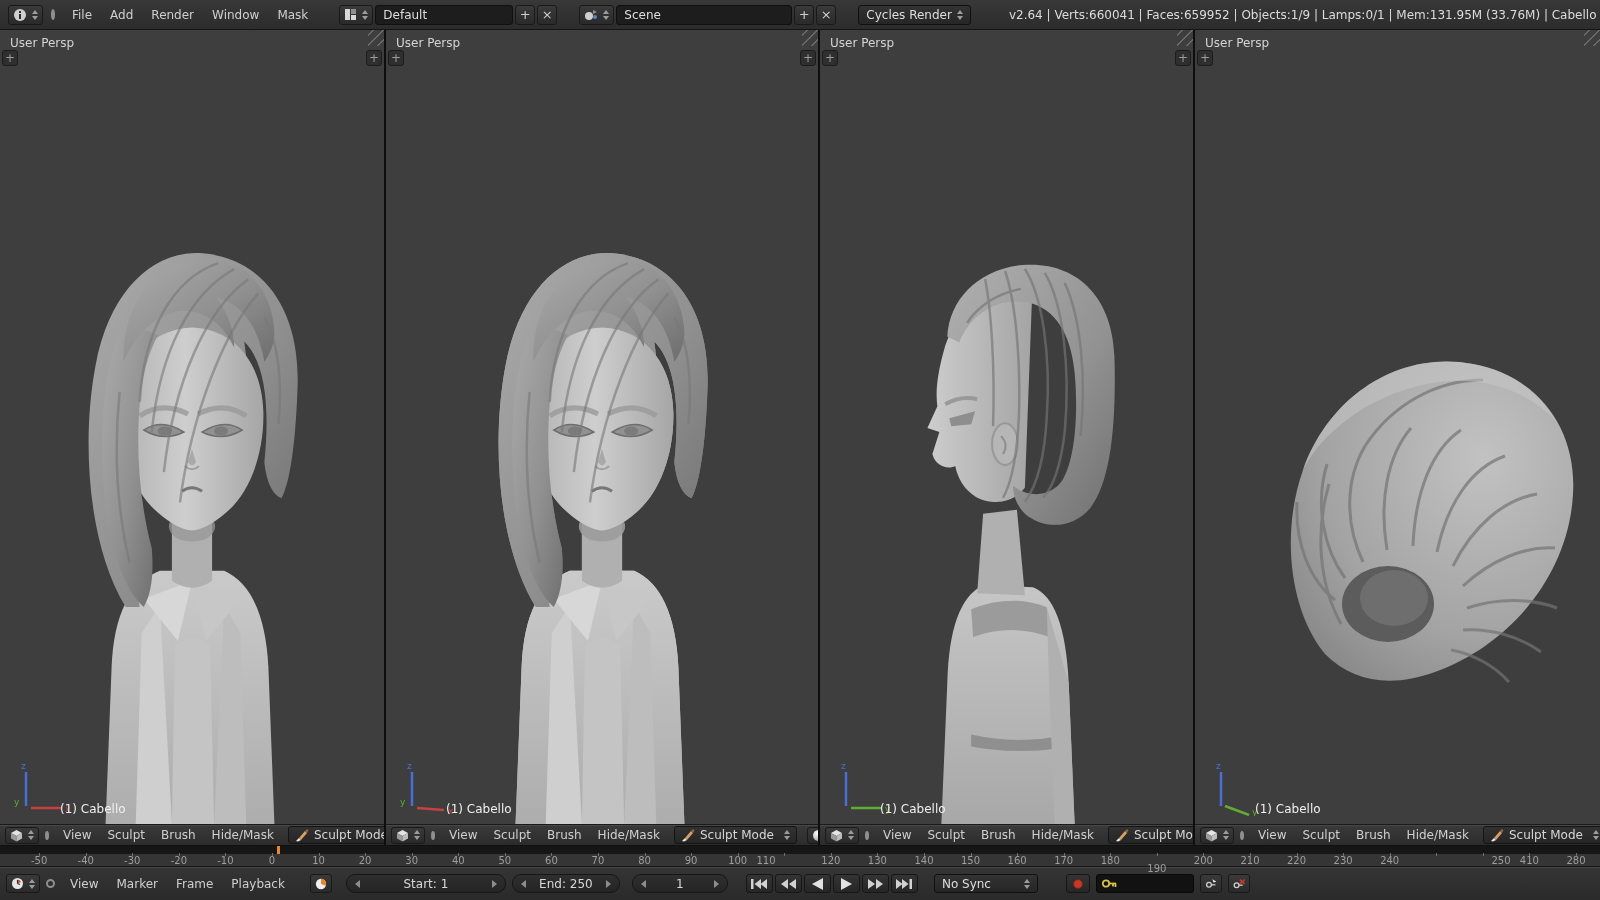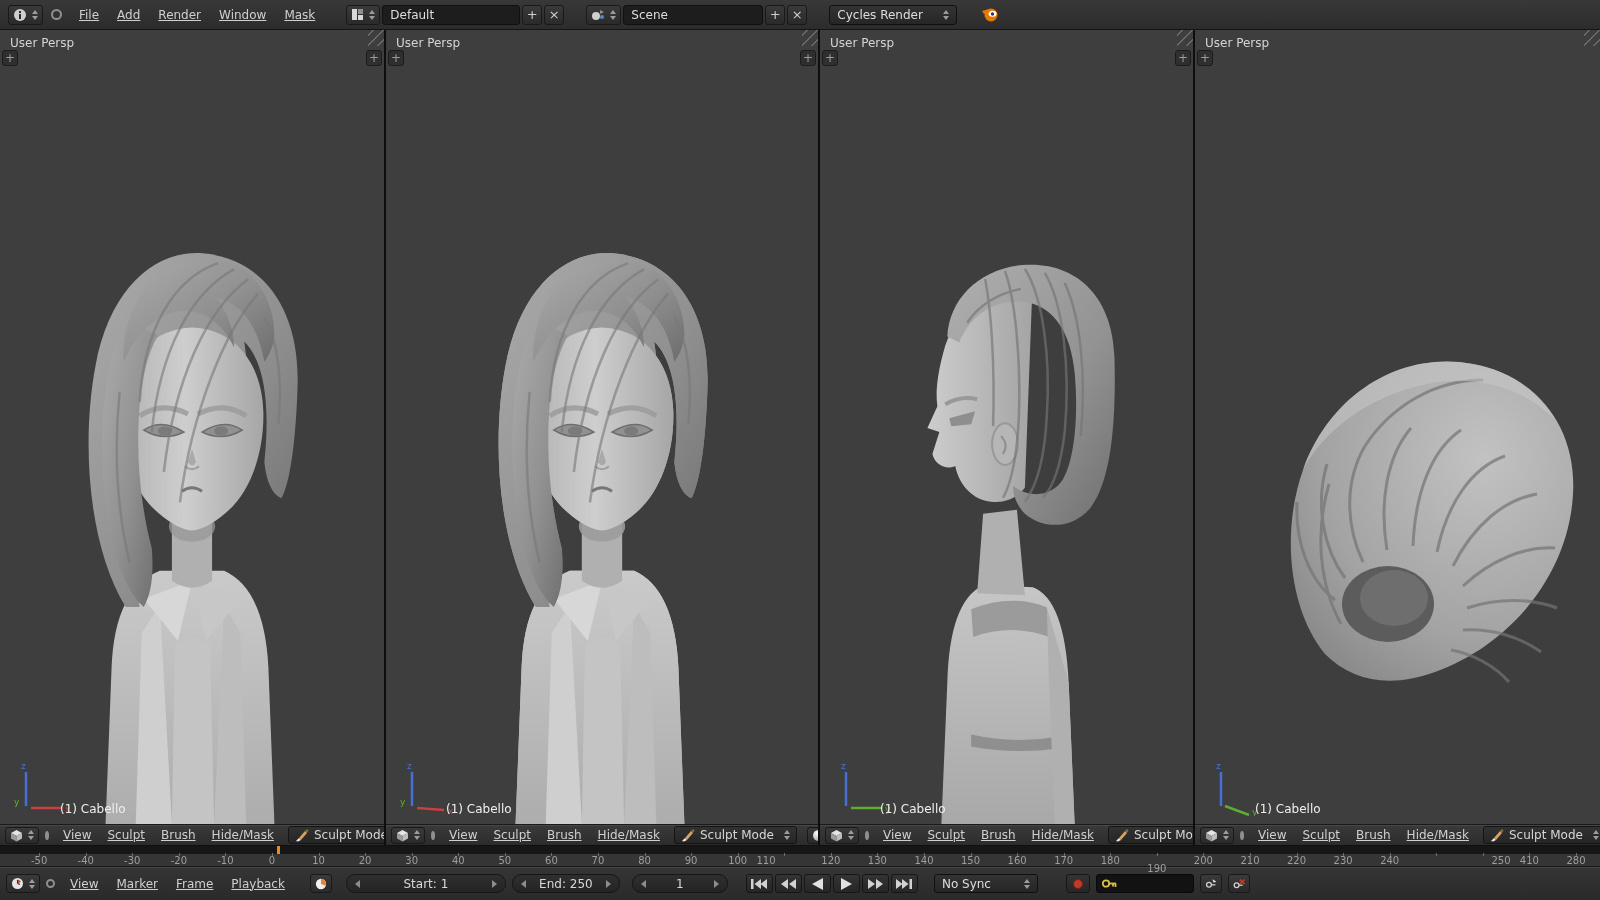--- a/index.html
+++ b/index.html
@@ -13,21 +13,21 @@
     background:linear-gradient(#383838,#2c2c2c); border-bottom:1px solid #151515; white-space:nowrap; }
   .btn { display:flex; align-items:center; justify-content:center; height:20px;
     background:linear-gradient(#3a3a3a,#2a2a2a); border:1px solid #191919; border-radius:3px;
     padding:0 4px; color:#cfcfcf; }
   .btn.sq { width:20px; font-size:13px; }
   .fld { display:flex; align-items:center; height:20px; background:#1d1d1d;
     border:1px solid #101010; border-radius:3px; padding:0 7px; color:#dedede; }
   .dropdown { background:linear-gradient(#333333,#262626); }
   .ring { width:11px; height:11px; border:2px solid #8f8f8f; border-radius:50%; display:inline-block; }
   .menu-row { display:flex; align-items:center; }
-  .menu-item { padding:0 9px; color:#cfcfcf; cursor:default;text-decoration:underline; }
+  .menu-item { padding:0 9px; color:#cfcfcf; cursor:default; }
   .stats { margin-left:6px; color:#dcdcdc; }
   .stepper { display:flex; flex-direction:column; gap:2px; margin-left:5px; }
   .stepper i { display:block; width:0; height:0; border-left:3.5px solid transparent; border-right:3.5px solid transparent; }
   .stepper .up { border-bottom:4px solid #9c9c9c; }
   .stepper .down { border-top:4px solid #9c9c9c; }
   .arr { display:inline-block; width:0; height:0; }
   .arr.left  { border-top:4px solid transparent; border-bottom:4px solid transparent; border-right:5px solid #8d8d8d; }
   .arr.right { border-top:4px solid transparent; border-bottom:4px solid transparent; border-left:5px solid #8d8d8d; }
   .selector { display:flex; align-items:center; gap:2px; }
 
@@ -126,41 +126,42 @@
         <svg width="14" height="13" viewBox="0 0 14 13">
           <circle cx="5" cy="8" r="4" fill="#cfcfcf"></circle>
           <path d="M9,2 L13,4 L9,6 Z" fill="#8f8f8f"></path>
           <circle cx="11" cy="9" r="2" fill="#5a86c4"></circle>
         </svg>
         <span class="stepper">
             <i class="up"></i>
             <i class="down"></i>
           </span>
       </div>
-      <div class="fld" style="width:140px">
+      <div class="fld" style="width:176px">
         <span>Scene</span>
       </div>
       <div class="btn sq">+</div>
       <div class="btn sq">×</div>
     </div>
 
     <div class="fld dropdown" style="margin-left:14px;width:128px;justify-content:space-between">
       <span>Cycles Render</span>
       <span class="stepper">
           <i class="up"></i>
           <i class="down"></i>
         </span>
     </div>
 
     <svg width="18" height="15" viewBox="0 0 18 15" style="margin-left:16px">
       <circle cx="10" cy="8" r="6.5" fill="#ea7600"></circle>
       <ellipse cx="11.5" cy="6.8" rx="4" ry="3" fill="#ffffff"></ellipse>
       <circle cx="11.5" cy="7" r="1.7" fill="#1b3a6b"></circle>
       <path d="M1,4 L8,2 L9,5 L3,7 Z" fill="#ea7600"></path>
     </svg>
+    <span class="stats">v2.64 | Verts:660041 | Faces:659952 | Objects:1/9 | Lamps:0/1 | Mem:131.95M (33.76M) | Cabello</span>
   </div>
 
   <div class="vp-row">
 
     <div class="viewport" style="width:386px">
       <div class="vp-canvas">
         <svg class="model" viewBox="0 0 380 790" preserveAspectRatio="xMidYMax meet">
           <defs>
             <linearGradient id="fg-torso" x1="0" y1="0" x2="0" y2="1">
                 <stop offset="0" stop-color="#cacaca"></stop>

